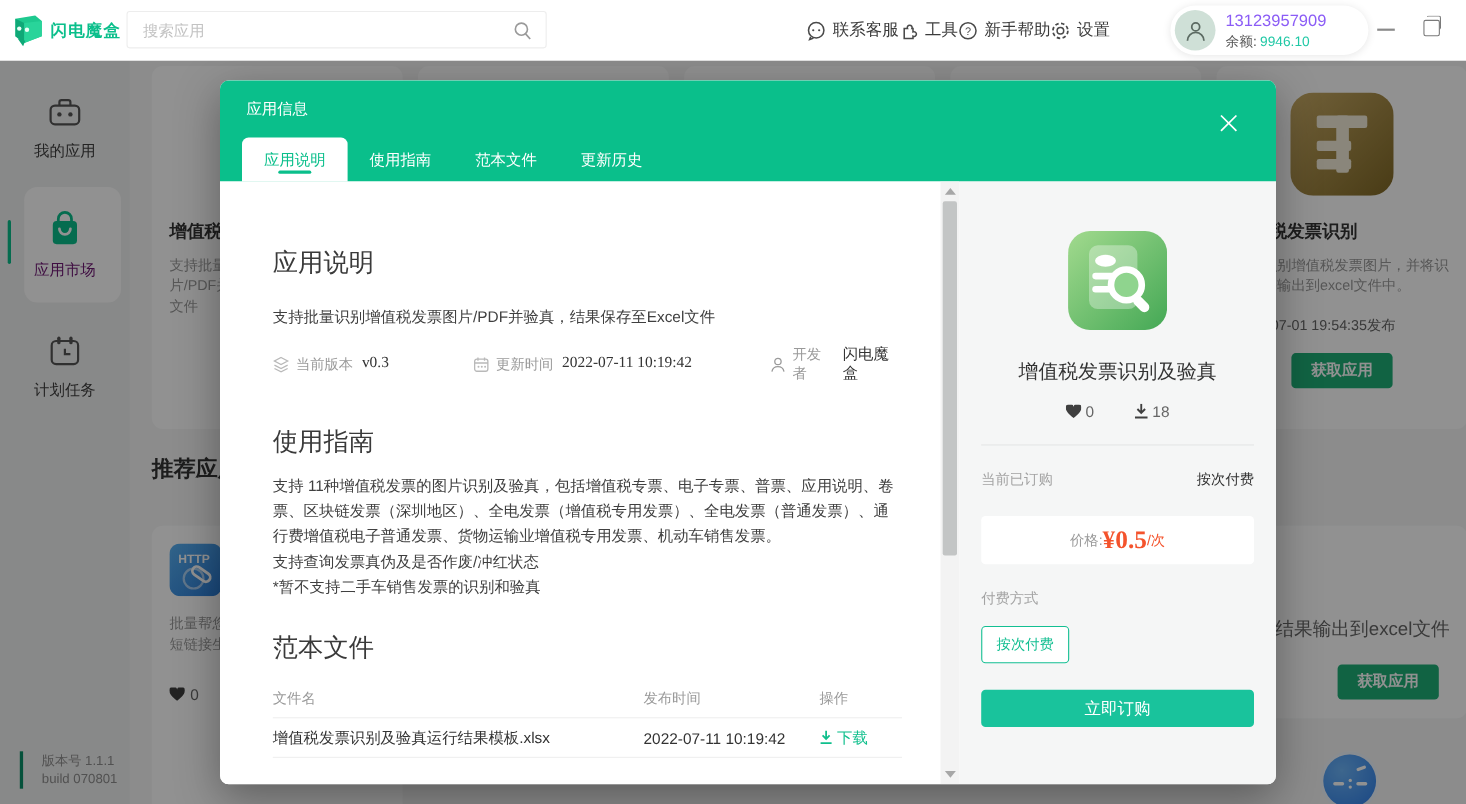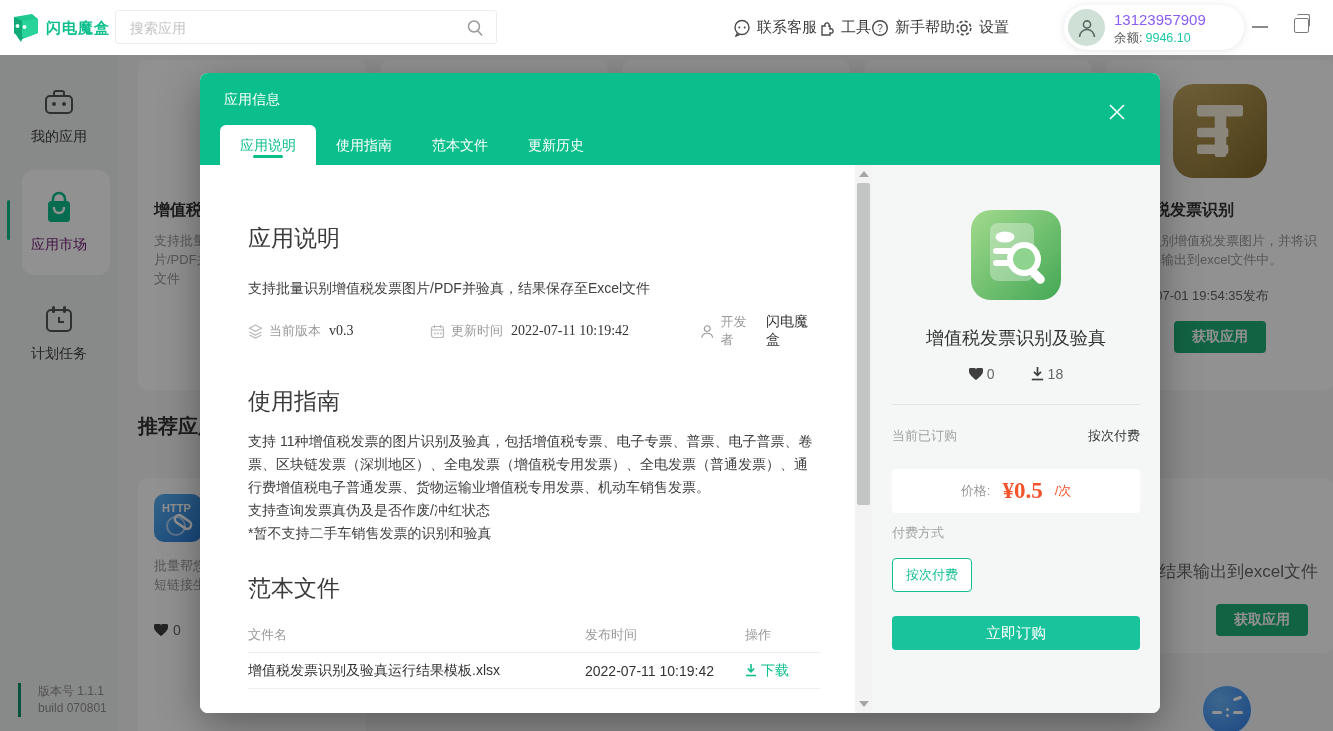--- a/index.html
+++ b/index.html
@@ -72,25 +72,25 @@
   .sbar .thumb{position:absolute;top:18px;left:2px;width:13px;height:322px;background:#c3c5c5;border-radius:2px;cursor:pointer;}
   
   .m-panel{position:relative;width:288px;background:#f5f6f6;box-sizing:border-box;padding:0 20px;}
   .p-icon{display:block;margin:45px auto 0;}
   .p-name{margin-top:26px;text-align:center;font-size:18px;color:#333;}
   .p-stats{margin-top:16px;display:flex;justify-content:center;gap:36px;font-size:14px;color:#666;}
   .p-stats span{display:flex;align-items:center;gap:4px;}
   .p-div{margin-top:22px;height:1px;background:#e4e5e5;}
   .p-sub{margin-top:22px;display:flex;justify-content:space-between;font-size:13px;}
   .p-sub .l{color:#a3a3a3;} .p-sub .r{color:#333;}
-  .p-price{margin-top:24px;height:44px;background:#fff;border-radius:4px;display:flex;align-items:center;justify-content:center;gap:12px;}
+  .p-price{margin-top:24px;height:44px;background:#fff;border-radius:4px;display:flex;align-items:center;justify-content:center;gap:0;}
   .p-price .pl{font-size:13px;color:#999;}
   .p-price .pv{font-size:23px;font-weight:bold;color:#f4532c;font-family:"Liberation Serif","DejaVu Serif",serif;}
   .p-price .pu{font-size:13px;color:#f4532c;}
-  .p-pay{margin-top:11px;font-size:13px;color:#a3a3a3;}
+  .p-pay{margin-top:22px;font-size:13px;color:#a3a3a3;}
   .chip{display:inline-block;margin-top:16px;padding:7px 13px;border:1px solid #13bf92;border-radius:4px;background:#fff;color:#13bf92;font-size:13px;cursor:pointer;}
   .order{display:block;margin-top:24px;width:100%;height:34px;border:none;border-radius:4px;background:#19c39c;color:#fff;font-size:15px;cursor:pointer;font-family:inherit;}
   
   .float{position:absolute;left:1200px;top:683px;width:54px;height:54px;border-radius:50%;z-index:5;
          background:radial-gradient(circle at 35% 30%,#6cb4f8,#2e7ee9);border:3px solid rgba(255,255,255,.92);box-sizing:border-box;cursor:pointer;}
   .float i{position:absolute;background:#fff;border-radius:2px;}
 </style>
 </head>
 <body>
 
@@ -262,21 +262,21 @@
               <circle cx="7.5" cy="4.5" r="3" fill="none" stroke="#9a9a9a" stroke-width="1.2"></circle>
               <path d="M1.8 14 a5.8 5.8 0 0 1 11.4 0" fill="none" stroke="#9a9a9a" stroke-width="1.2"></path>
             </svg>
             <span>开发者</span>
             <b>闪电魔盒</b>
           </div>
         </div>
 
         <div class="sec-h h2">使用指南</div>
         <div class="guide">
-          <div>支持 11种增值税发票的图片识别及验真，包括增值税专票、电子专票、普票、电子普票、卷票、区块链发票（深圳地区）、全电发票（增值税专用发票）、全电发票（普通发票）、通行费增值税电子普通发票、货物运输业增值税专用发票、机动车销售发票。</div>
+          <div>支持 11种增值税发票的图片识别及验真，包括增值税专票、电子专票、普票、应用说明、卷票、区块链发票（深圳地区）、全电发票（增值税专用发票）、全电发票（普通发票）、通行费增值税电子普通发票、货物运输业增值税专用发票、机动车销售发票。</div>
           <div>支持查询发票真伪及是否作废/冲红状态</div>
           <div>*暂不支持二手车销售发票的识别和验真</div>
         </div>
 
         <div class="sec-h h3">范本文件</div>
         <div class="ftable">
           <div class="frow head">
             <div>文件名</div>
             <div>发布时间</div>
             <div>操作</div>

